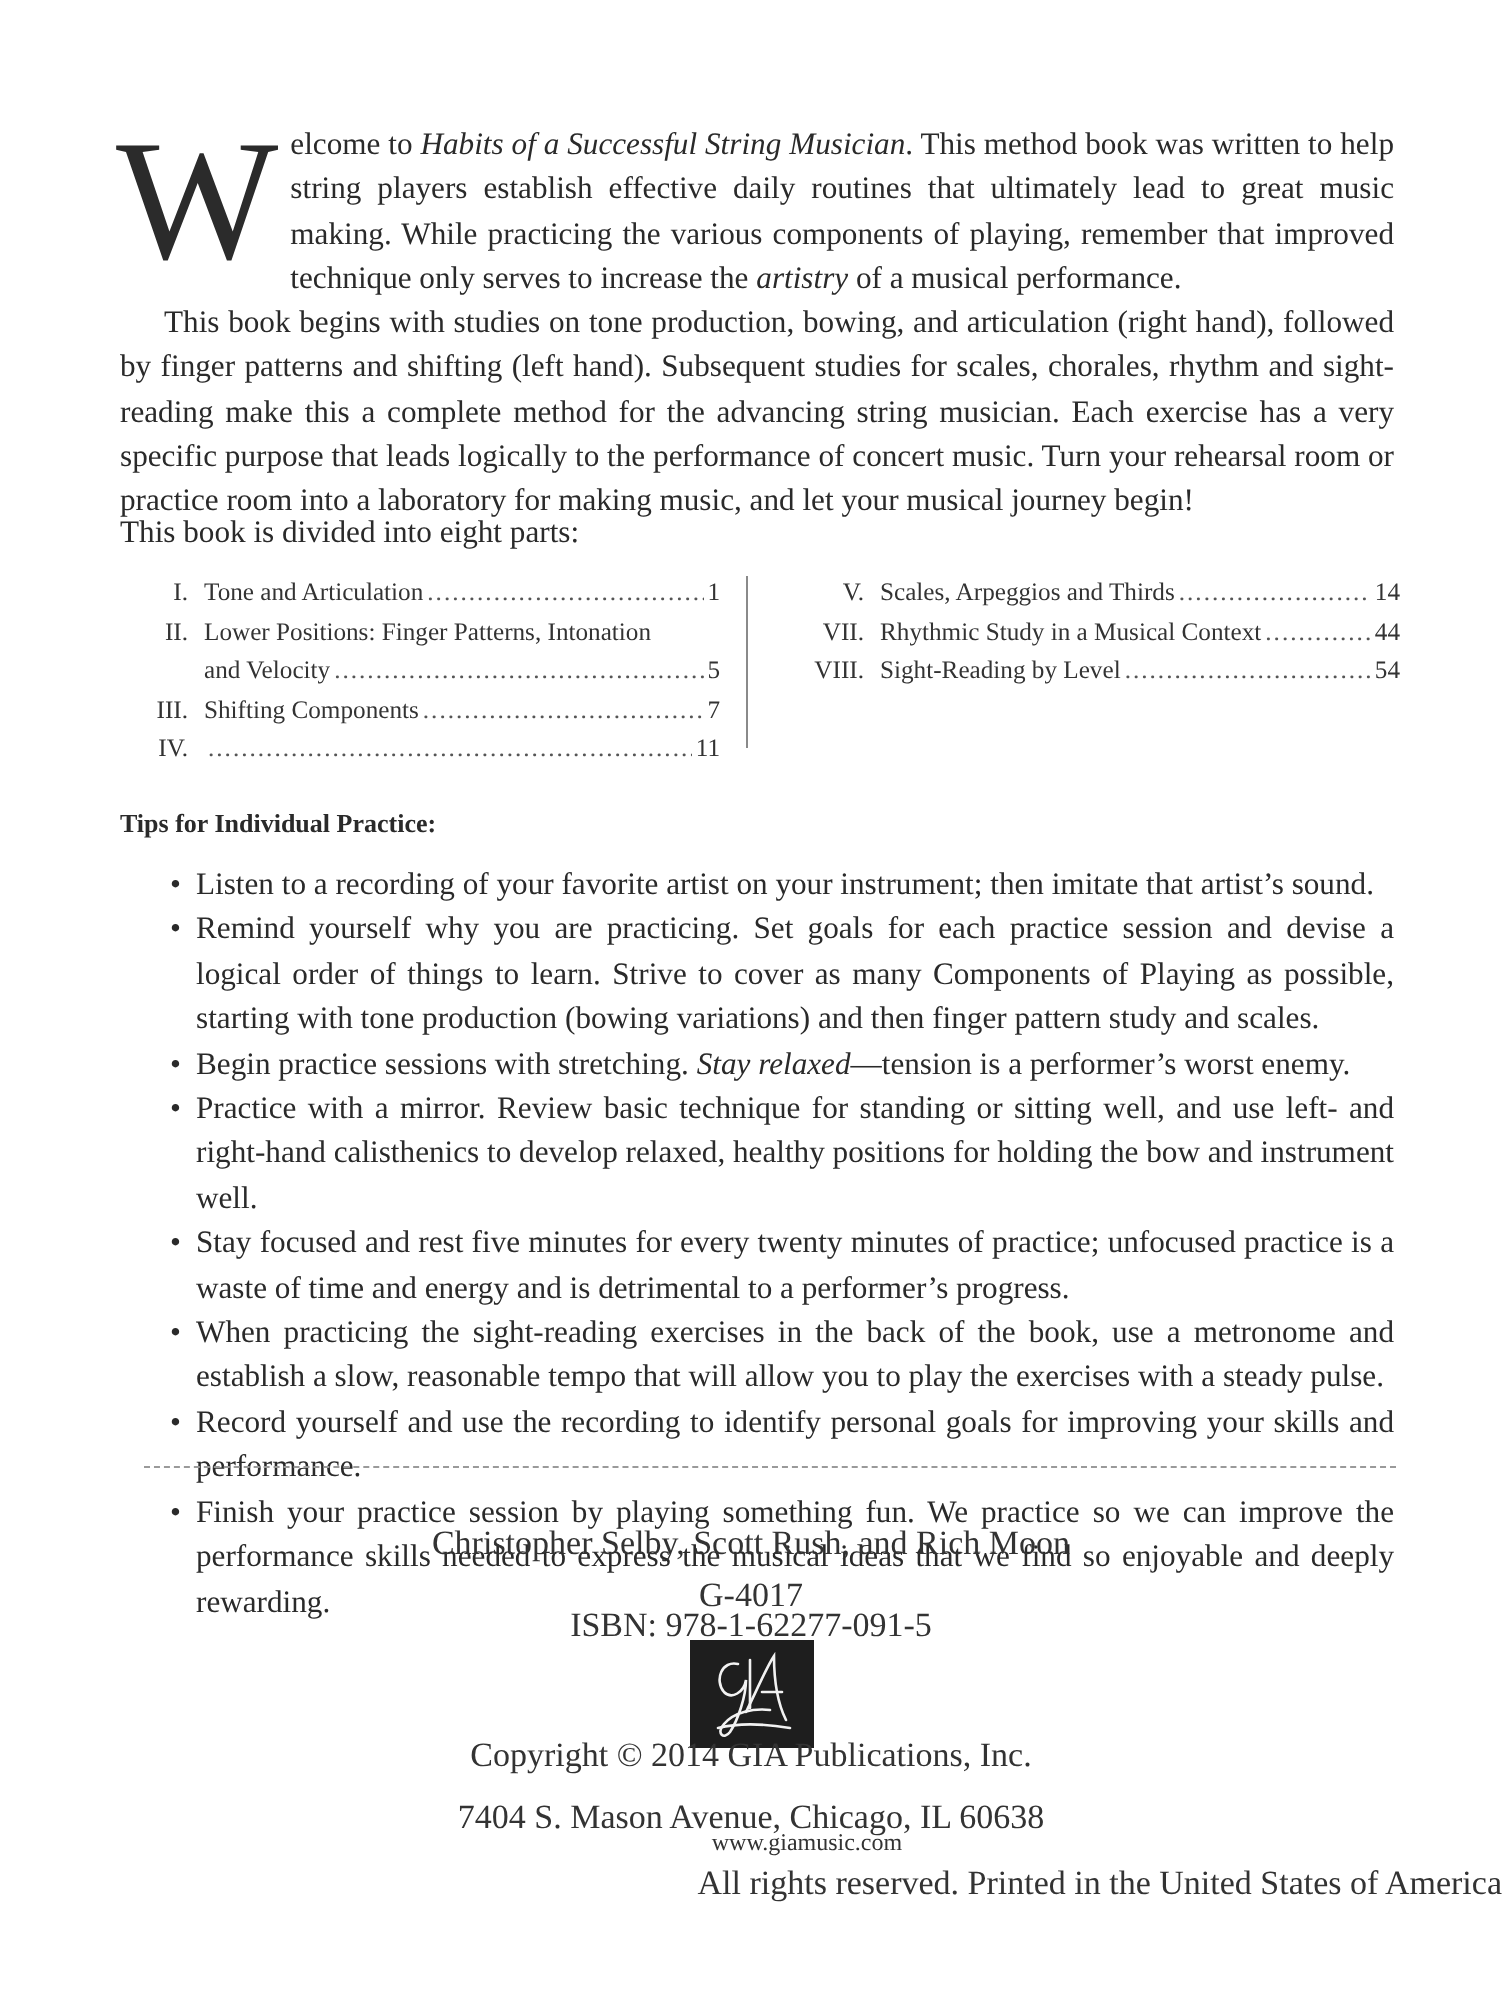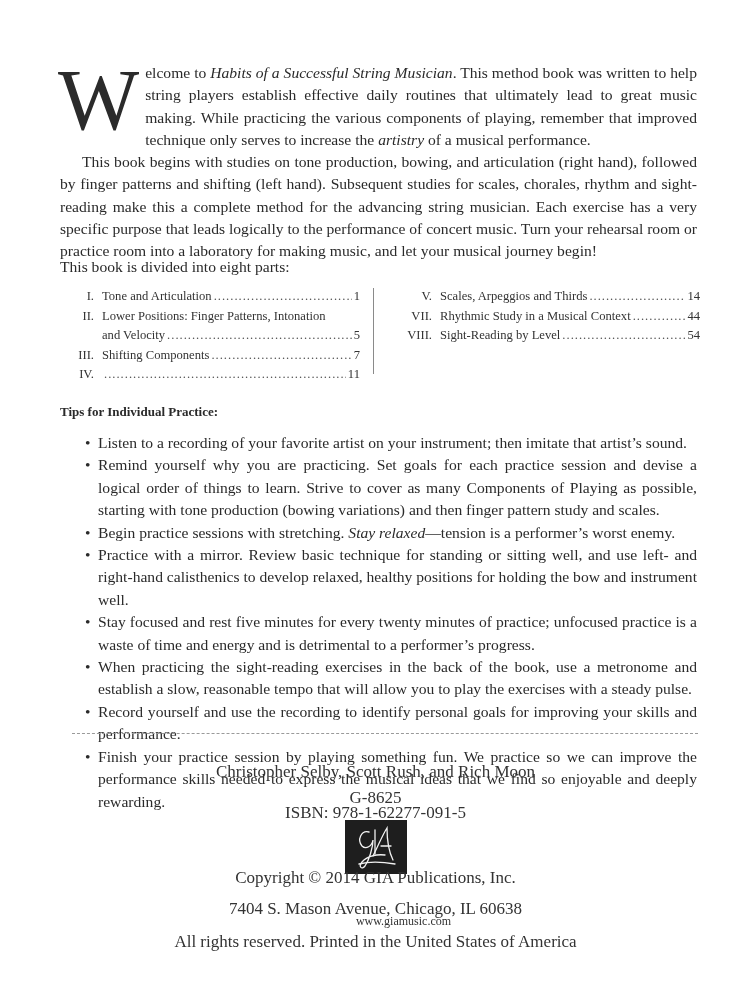--- a/index.html
+++ b/index.html
@@ -45,21 +45,21 @@
   
   .colophon { position: absolute; left: 0; width: 751px; text-align: center; font-size: 17px; color: #333; }
   .c-title { top: 746px; font-weight: bold; font-size: 12.8px; }
   .c-authors { top: 762px; }
   .c-code { top: 788px; }
   .c-isbn { top: 803px; }
   .logo { position: absolute; left: 345px; top: 820px; width: 62px; height: 54px; background: #1e1e1e; }
   .c-copy { top: 868px; }
   .c-addr { top: 899px; }
   .c-web { top: 914px; font-size: 12px; padding-left: 28px; }
-  .c-rights { top: 932px; }
+  .c-rights { top: 932px; text-align: right; }
 </style>
 </head>
 <body>
 
 <div class="page">
 
   <div class="intro">
     <p class="p1"><span class="dropcap">W</span><span>elcome to </span><i>Habits of a Successful String Musician</i><span>. This method book was written to help string players establish effective daily routines that ultimately lead to great music making. While practicing the various components of playing, remember that improved technique only serves to increase the </span><i>artistry</i><span> of a musical performance.</span></p>
     <p class="p2">This book begins with studies on tone production, bowing, and articulation (right hand), followed by finger patterns and shifting (left hand). Subsequent studies for scales, chorales, rhythm and sight-reading make this a complete method for the advancing string musician. Each exercise has a very specific purpose that leads logically to the performance of concert music. Turn your rehearsal room or practice room into a laboratory for making music, and let your musical journey begin!</p>
   </div>
@@ -125,21 +125,21 @@
       <li><span class="bullet">•</span><span>Practice with a mirror. Review basic technique for standing or sitting well, and use left- and right-hand calisthenics to develop relaxed, healthy positions for holding the bow and instrument well.</span></li>
       <li><span class="bullet">•</span><span>Stay focused and rest five minutes for every twenty minutes of practice; unfocused practice is a waste of time and energy and is detrimental to a performer’s progress.</span></li>
       <li><span class="bullet">•</span><span>When practicing the sight-reading exercises in the back of the book, use a metronome and establish a slow, reasonable tempo that will allow you to play the exercises with a steady pulse.</span></li>
       <li><span class="bullet">•</span><span>Record yourself and use the recording to identify personal goals for improving your skills and performance.</span></li>
       <li><span class="bullet">•</span><span>Finish your practice session by playing something fun. We practice so we can improve the performance skills needed to express the musical ideas that we find so enjoyable and deeply rewarding.</span></li>
     </ul>
 
   <div class="hrule"></div>
 
   <div class="colophon c-authors">Christopher Selby, Scott Rush, and Rich Moon</div>
-  <div class="colophon c-code">G-8625</div>
+  <div class="colophon c-code">G-4017</div>
   <div class="colophon c-isbn">ISBN: 978-1-62277-091-5</div>
   <div class="logo">
     <svg width="62" height="54" viewBox="0 0 62 54">
       <g fill="none" stroke="#f2f2f2" stroke-width="1.3" stroke-linecap="round">
         <path d="M24 12 C16 10 12 20 17 26 C21 30 27 26 28 20 C28 28 24 40 20 46 C17 50 13 47 17 42 C22 36 32 34 40 35"></path>
         <path d="M30 10 L30 34"></path>
         <path d="M28 36 C34 24 38 14 42 8 C42 20 44 32 48 40"></path>
         <path d="M36 26 L46 26"></path>
         <path d="M14 44 C26 41 38 42 50 44"></path>
       </g>

